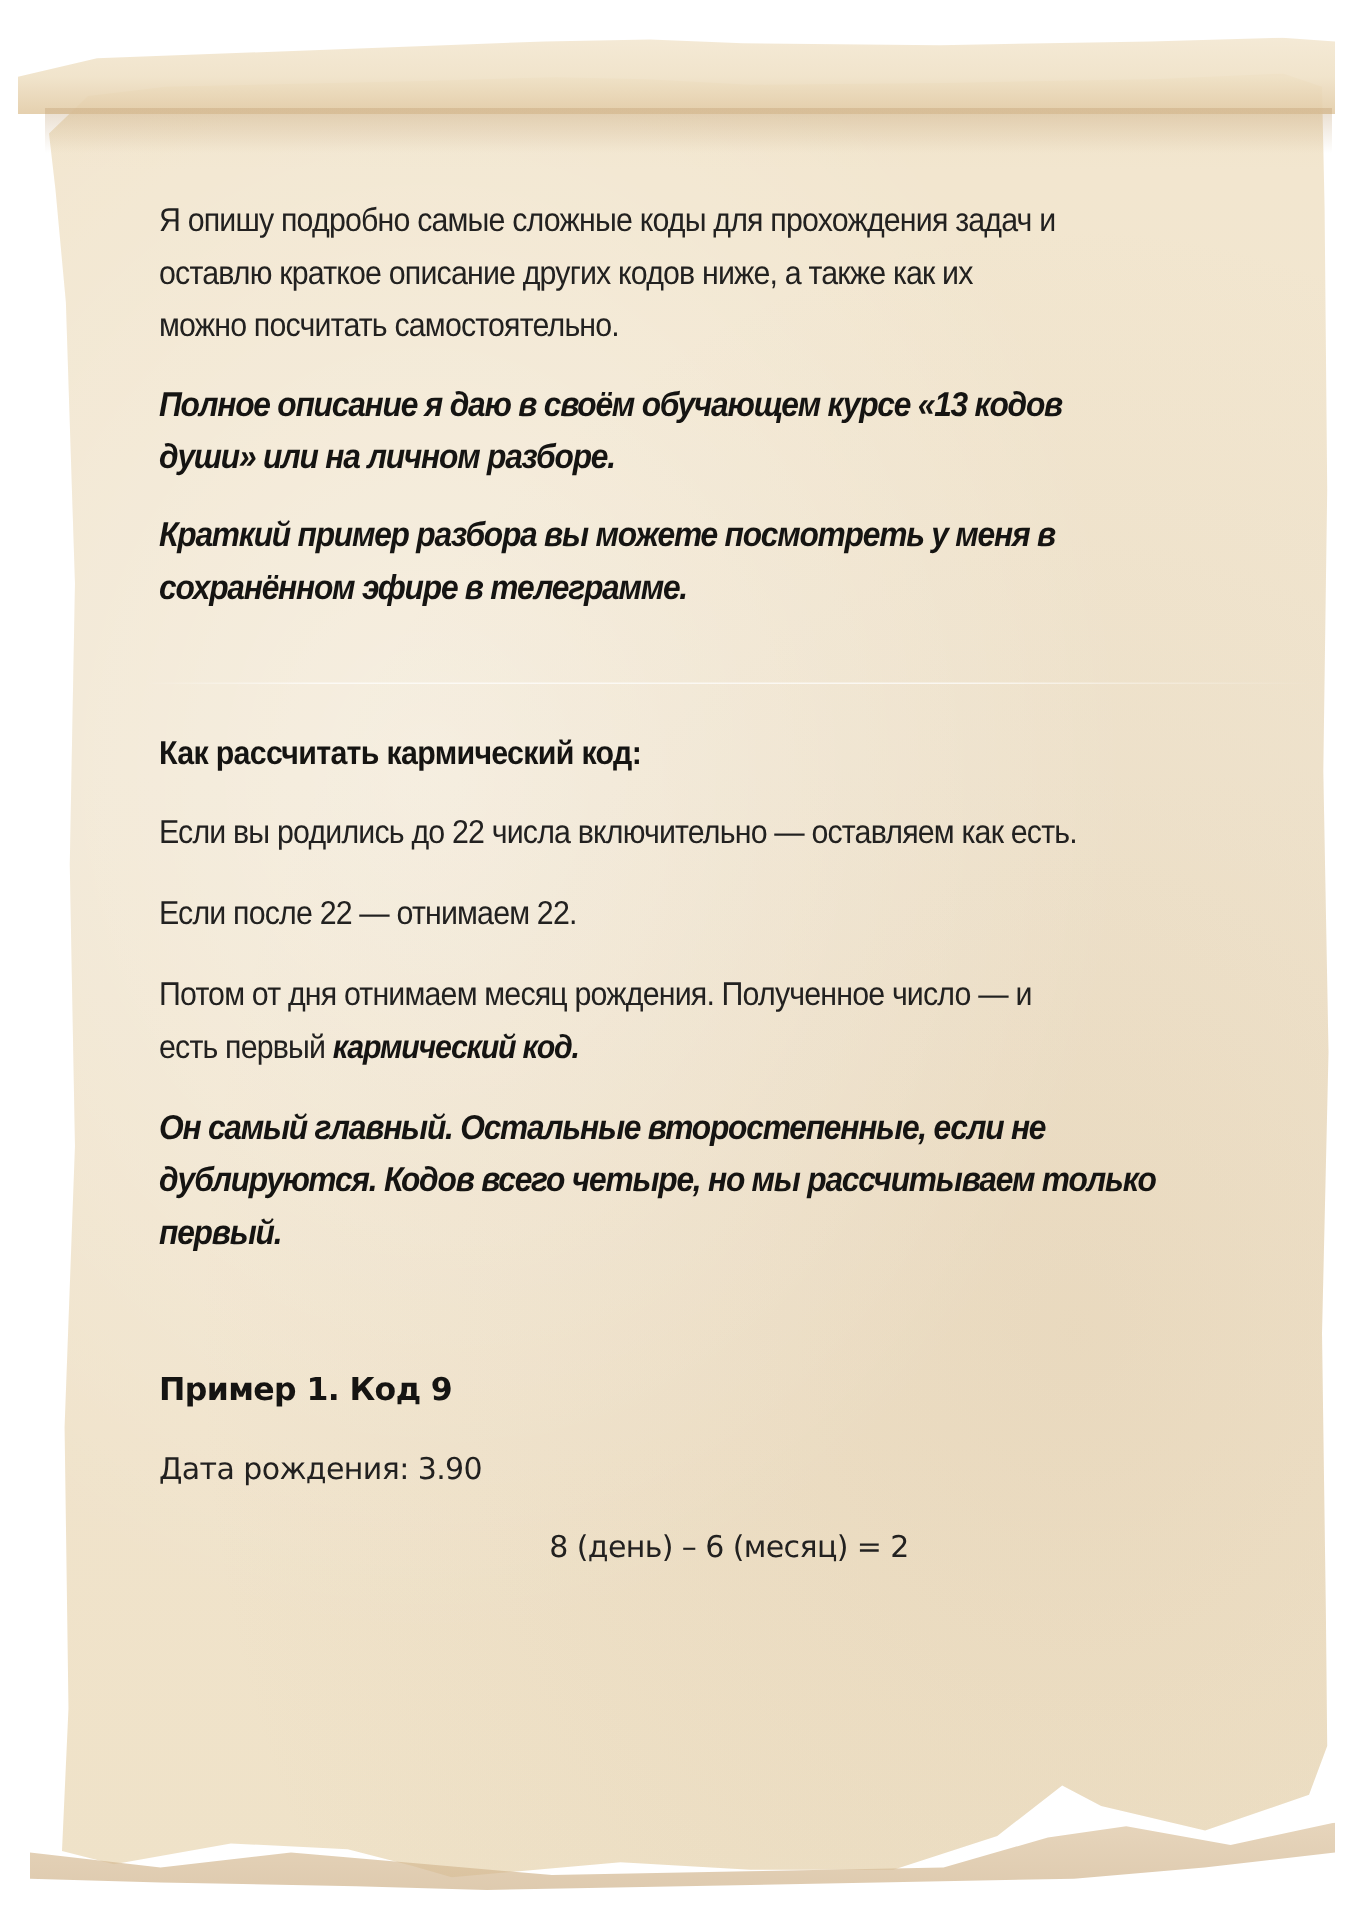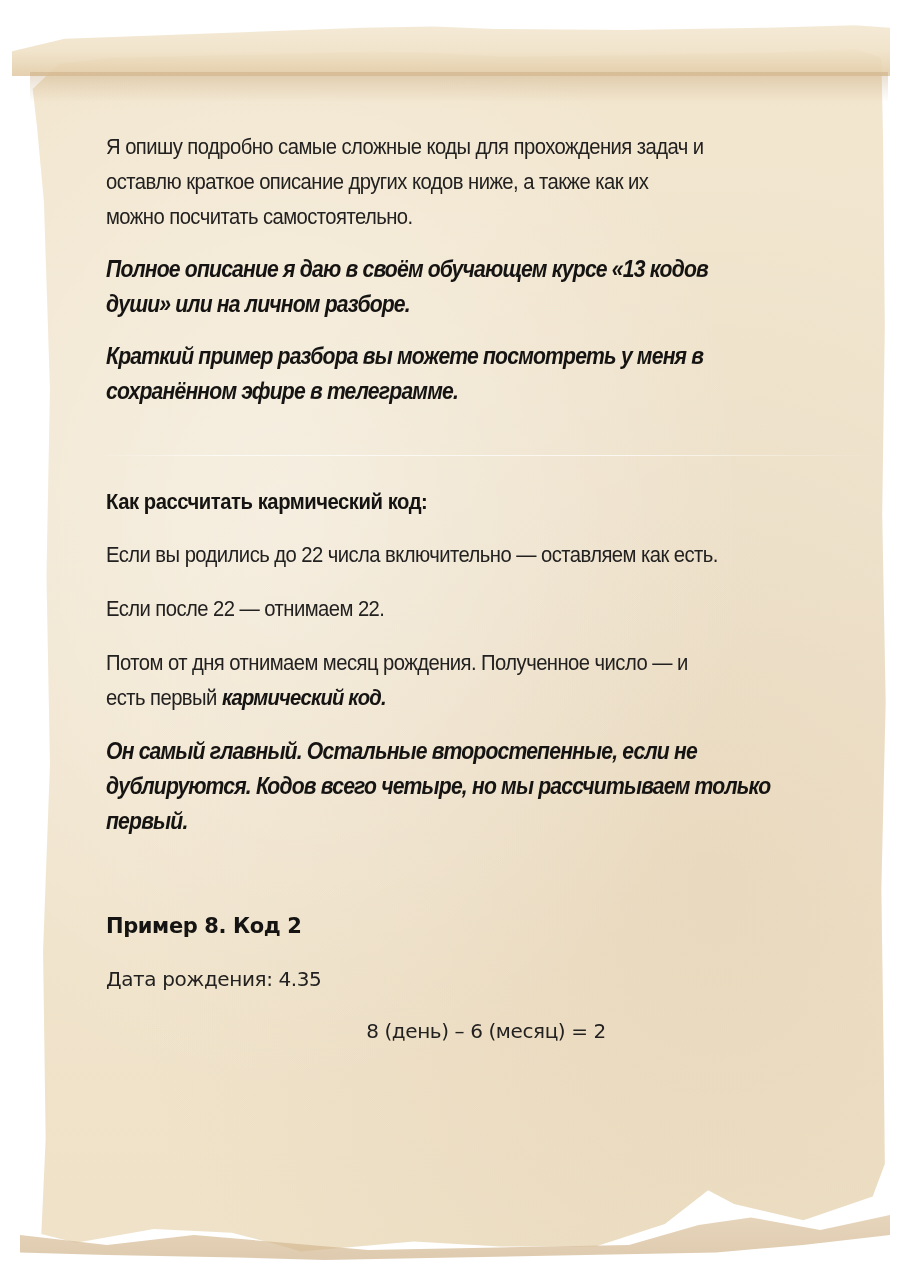--- a/index.html
+++ b/index.html
@@ -146,17 +146,17 @@
   <p class="txt head" style="top:484px;">Как рассчитать кармический код:</p>
   <p class="txt" style="top:537px;">Если вы родились до 22 числа включительно — оставляем как есть.</p>
   <p class="txt" style="top:591px;">Если после 22 — отнимаем 22.</p>
   <p class="txt" style="top:645px;">Потом от дня отнимаем месяц рождения. Полученное число — и</p>
   <p class="txt" style="top:680px;"><span>есть первый </span><span class="inline-em">кармический код.</span></p>
 
   <p class="txt em" style="top:733px;">Он самый главный. Остальные второстепенные, если не</p>
   <p class="txt em" style="top:768px;">дублируются. Кодов всего четыре, но мы рассчитываем только</p>
   <p class="txt em" style="top:803px;">первый.</p>
 
-  <p class="txt sans head" style="top:909px;">Пример 8. Код 2</p>
-  <p class="txt sans" style="top:962px;">Дата рождения: 4.35</p>
+  <p class="txt sans head" style="top:909px;">Пример 1. Код 9</p>
+  <p class="txt sans" style="top:962px;">Дата рождения: 3.90</p>
   <p class="txt sans" style="top:1014px;text-align:center;">8 (день) – 6 (месяц) = 2</p>
 
 </div>
 
 </body></html>

